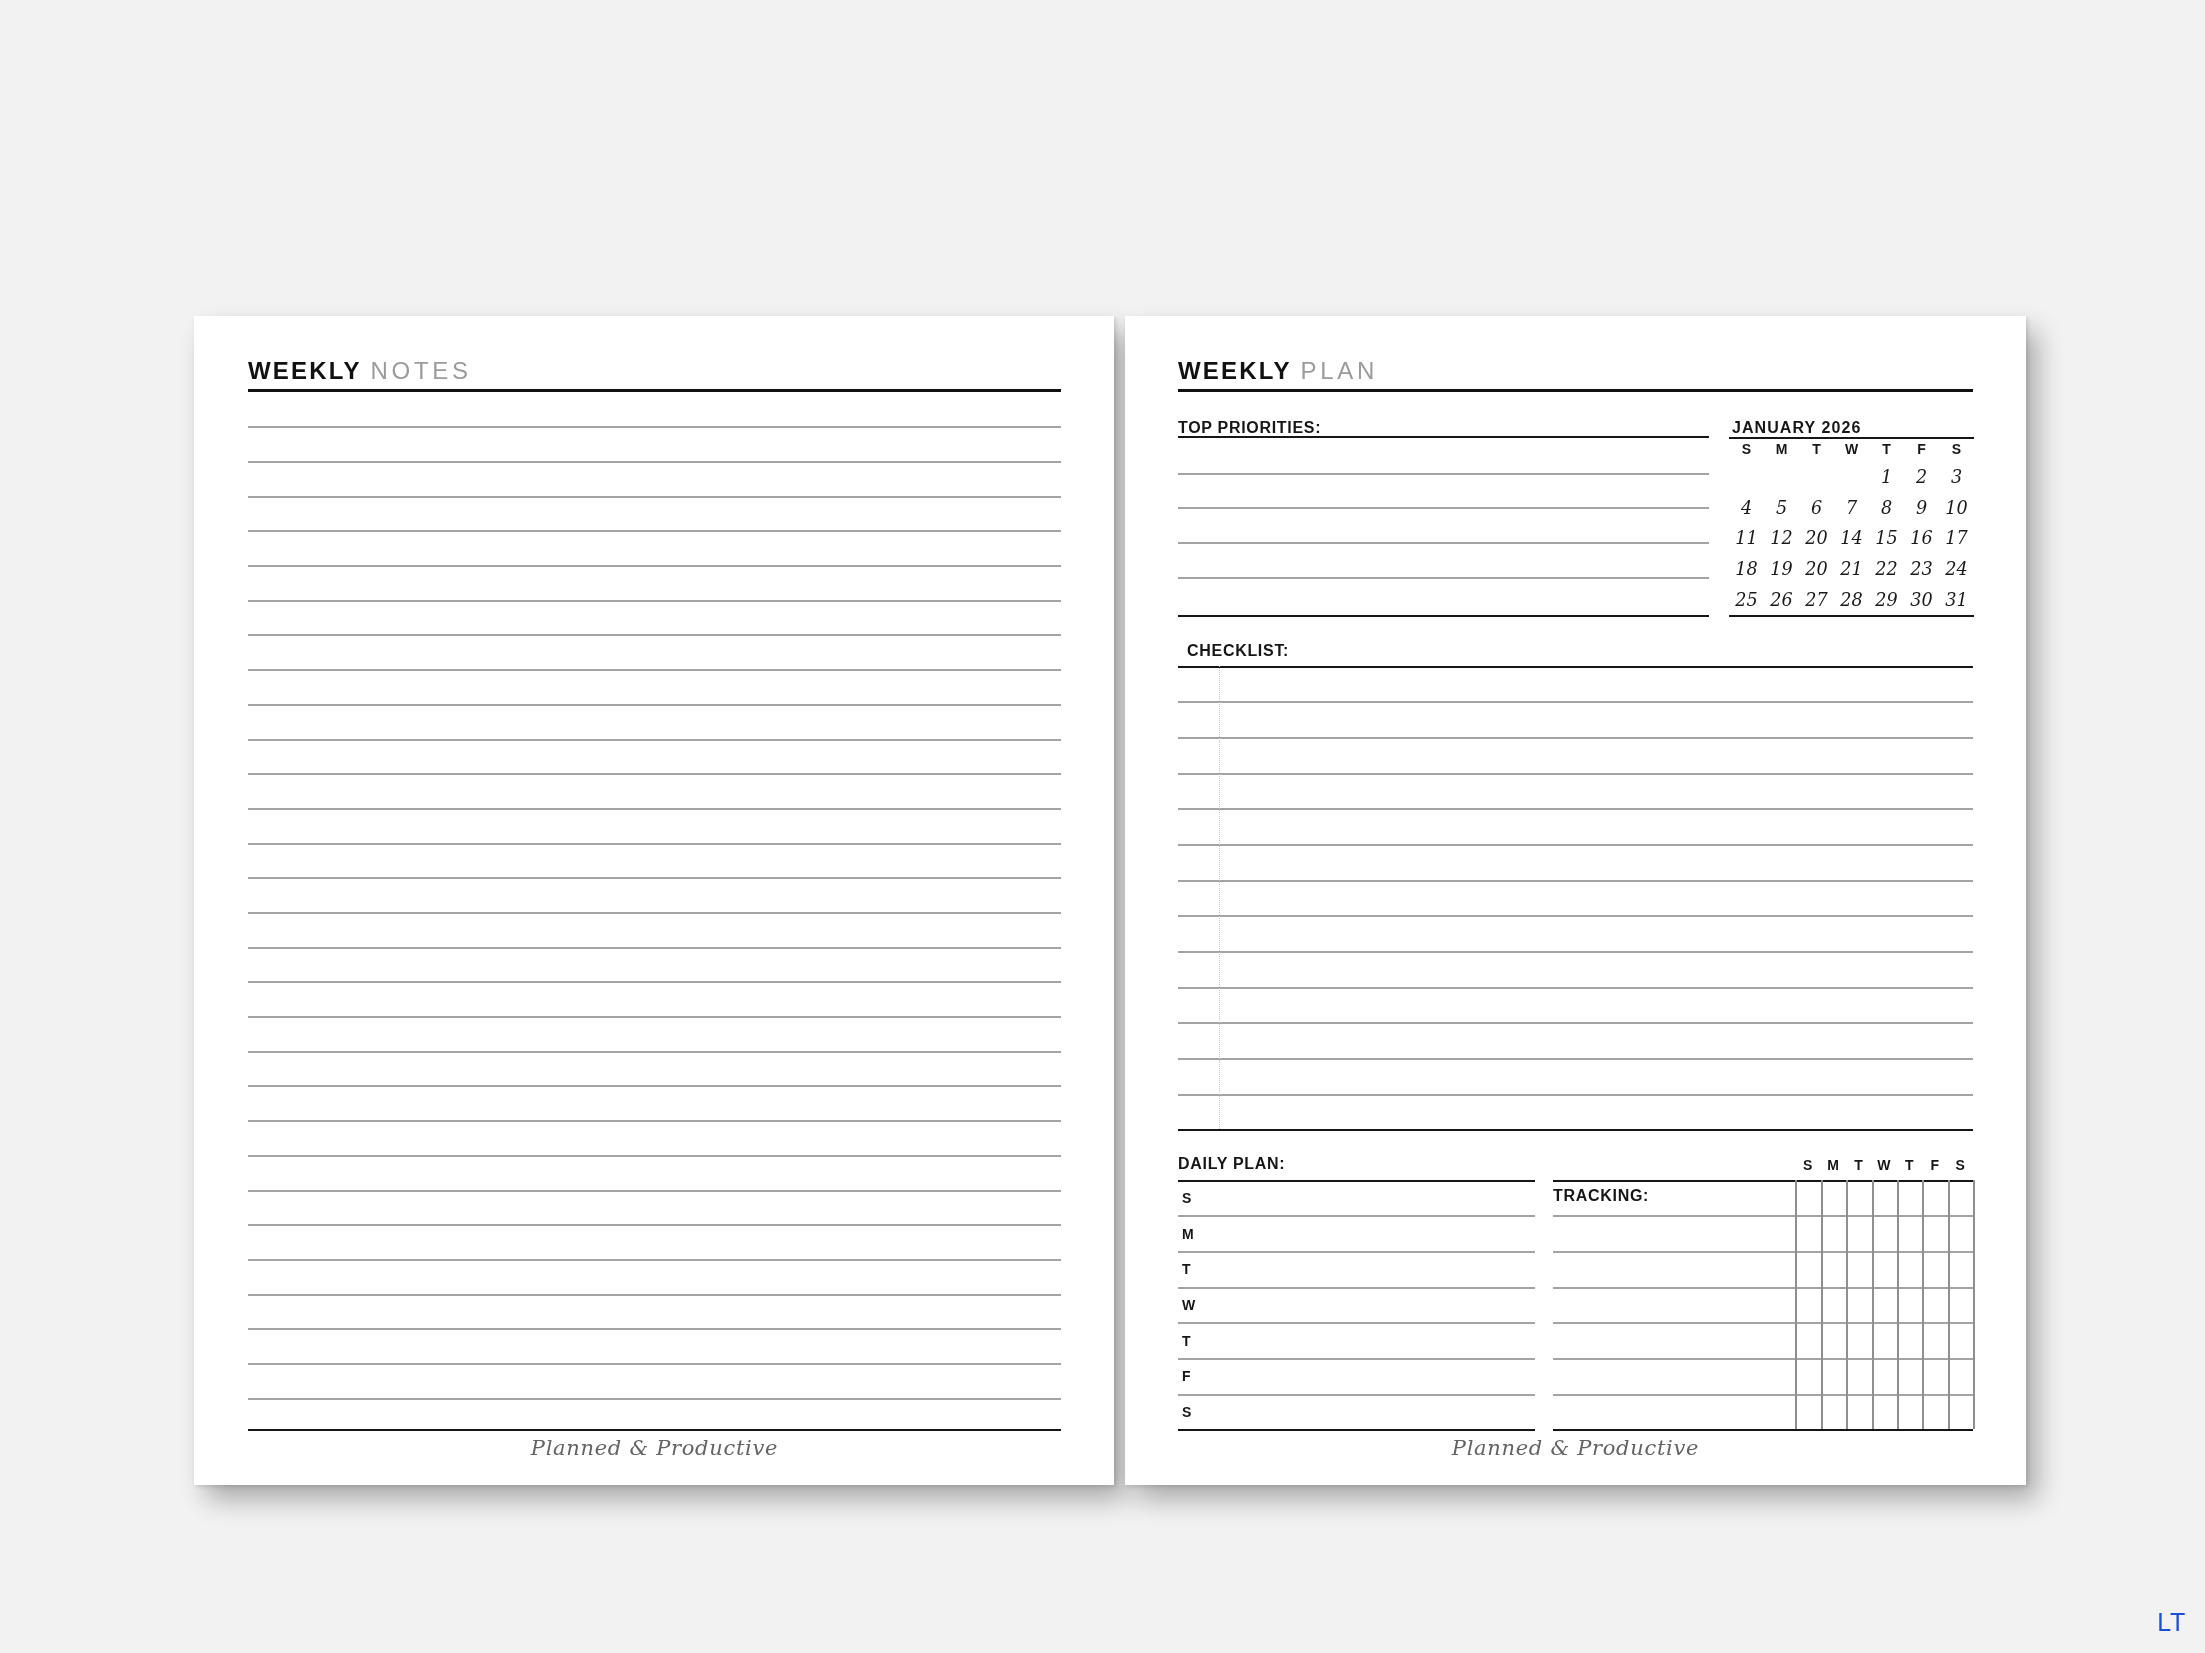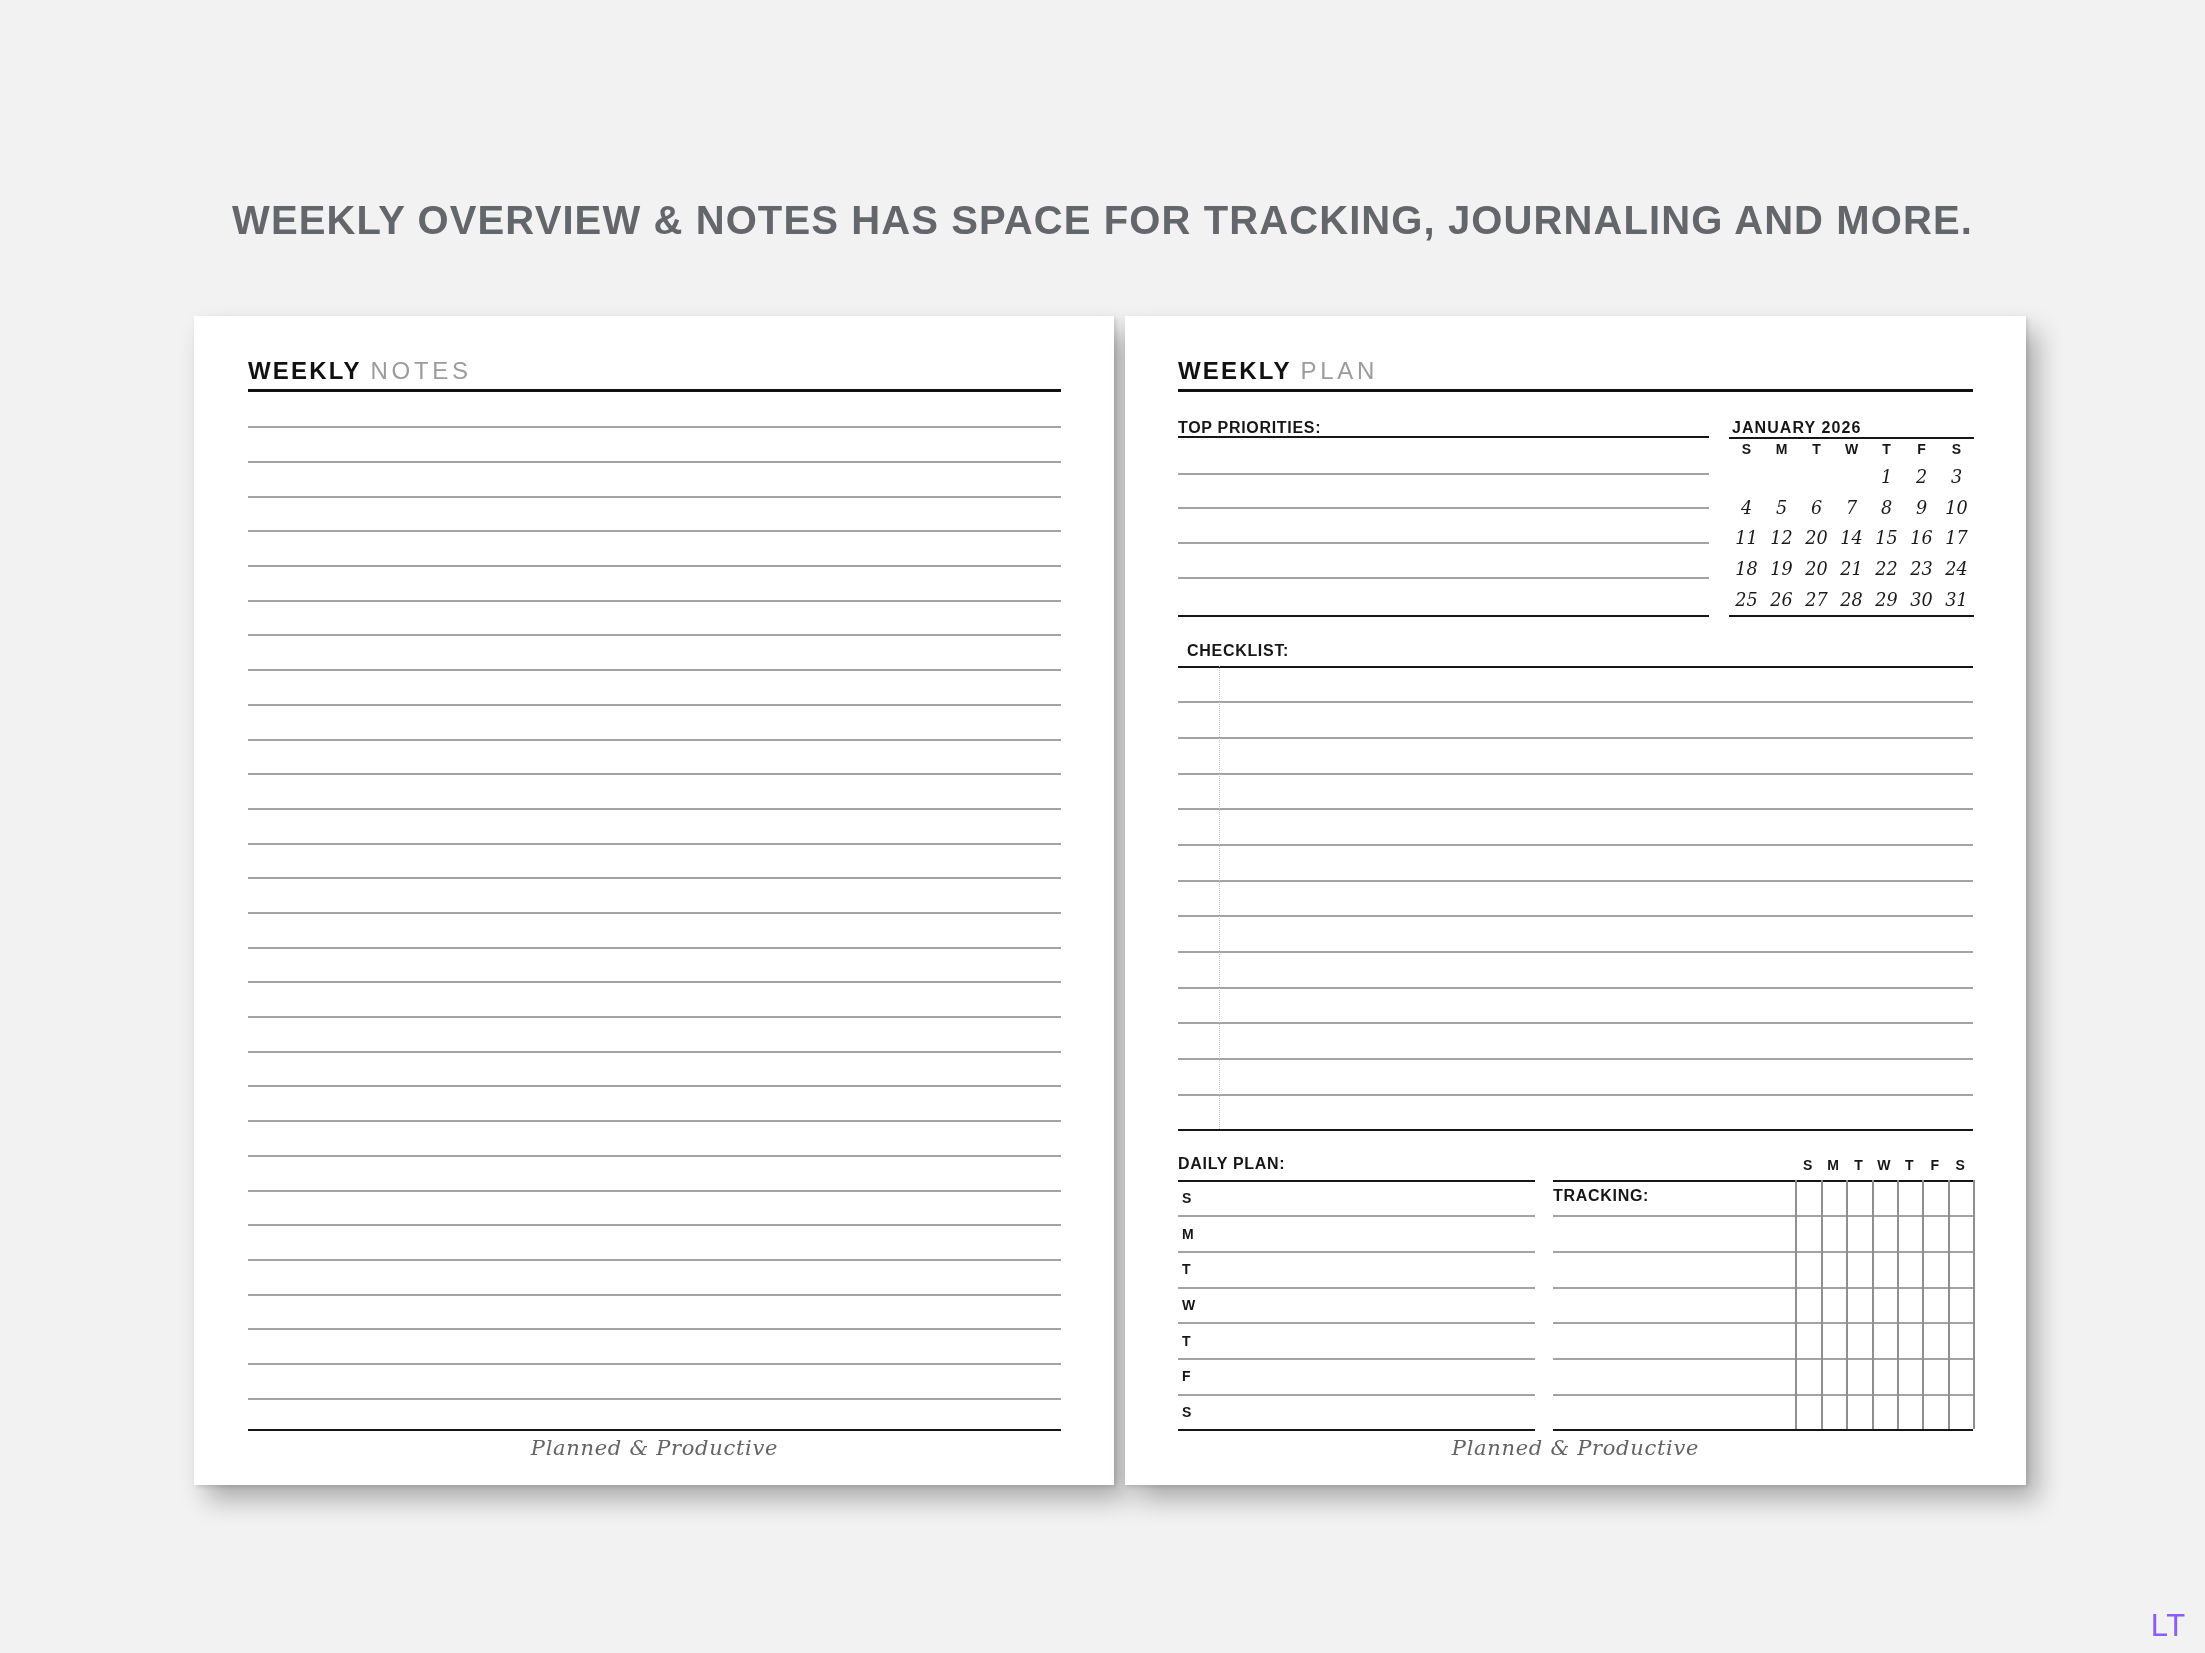--- a/index.html
+++ b/index.html
@@ -34,28 +34,27 @@
   .cal-cell{flex:1;text-align:center;font-family:"DejaVu Serif",serif;font-style:italic;
     font-size:17.6px;color:#1a1a1a;line-height:31px;}
 
   .day-letter{position:absolute;font-size:14px;font-weight:bold;color:#161616;}
   .trk-head{position:absolute;display:flex;}
   .trk-head span{flex:1;text-align:center;font-size:14px;font-weight:bold;color:#161616;}
 
   .logo{position:absolute;text-align:center;font-family:"DejaVu Serif",serif;font-style:italic;
     font-size:21px;color:#636363;letter-spacing:0.7px;}
 
-  .lt{position:absolute;right:19px;top:1608px;font-size:31px;color:#8b5cf6;letter-spacing:0.7px;}
+  .lt{position:absolute;right:19px;top:1608px;font-size:25px;color:#1d4ed8;letter-spacing:0.7px;}
 </style>
 </head>
 <body>
 
 <div class="canvas">
 
-  <div class="headline">WEEKLY OVERVIEW &amp; NOTES HAS SPACE FOR TRACKING, JOURNALING AND MORE.</div>
 
   <section class="page page-left">
     <header class="page-title" style="left:54px;">
       <span class="t-bold">WEEKLY</span>
       <span class="t-light">NOTES</span>
     </header>
     <div class="rule thick" style="left:54px;width:813px;top:73px;"></div>
     <div id="notes-lines">
         <div class="rule" style="left: 54px; top: 110px; width: 813px;"></div>
         <div class="rule" style="left: 54px; top: 145px; width: 813px;"></div>

